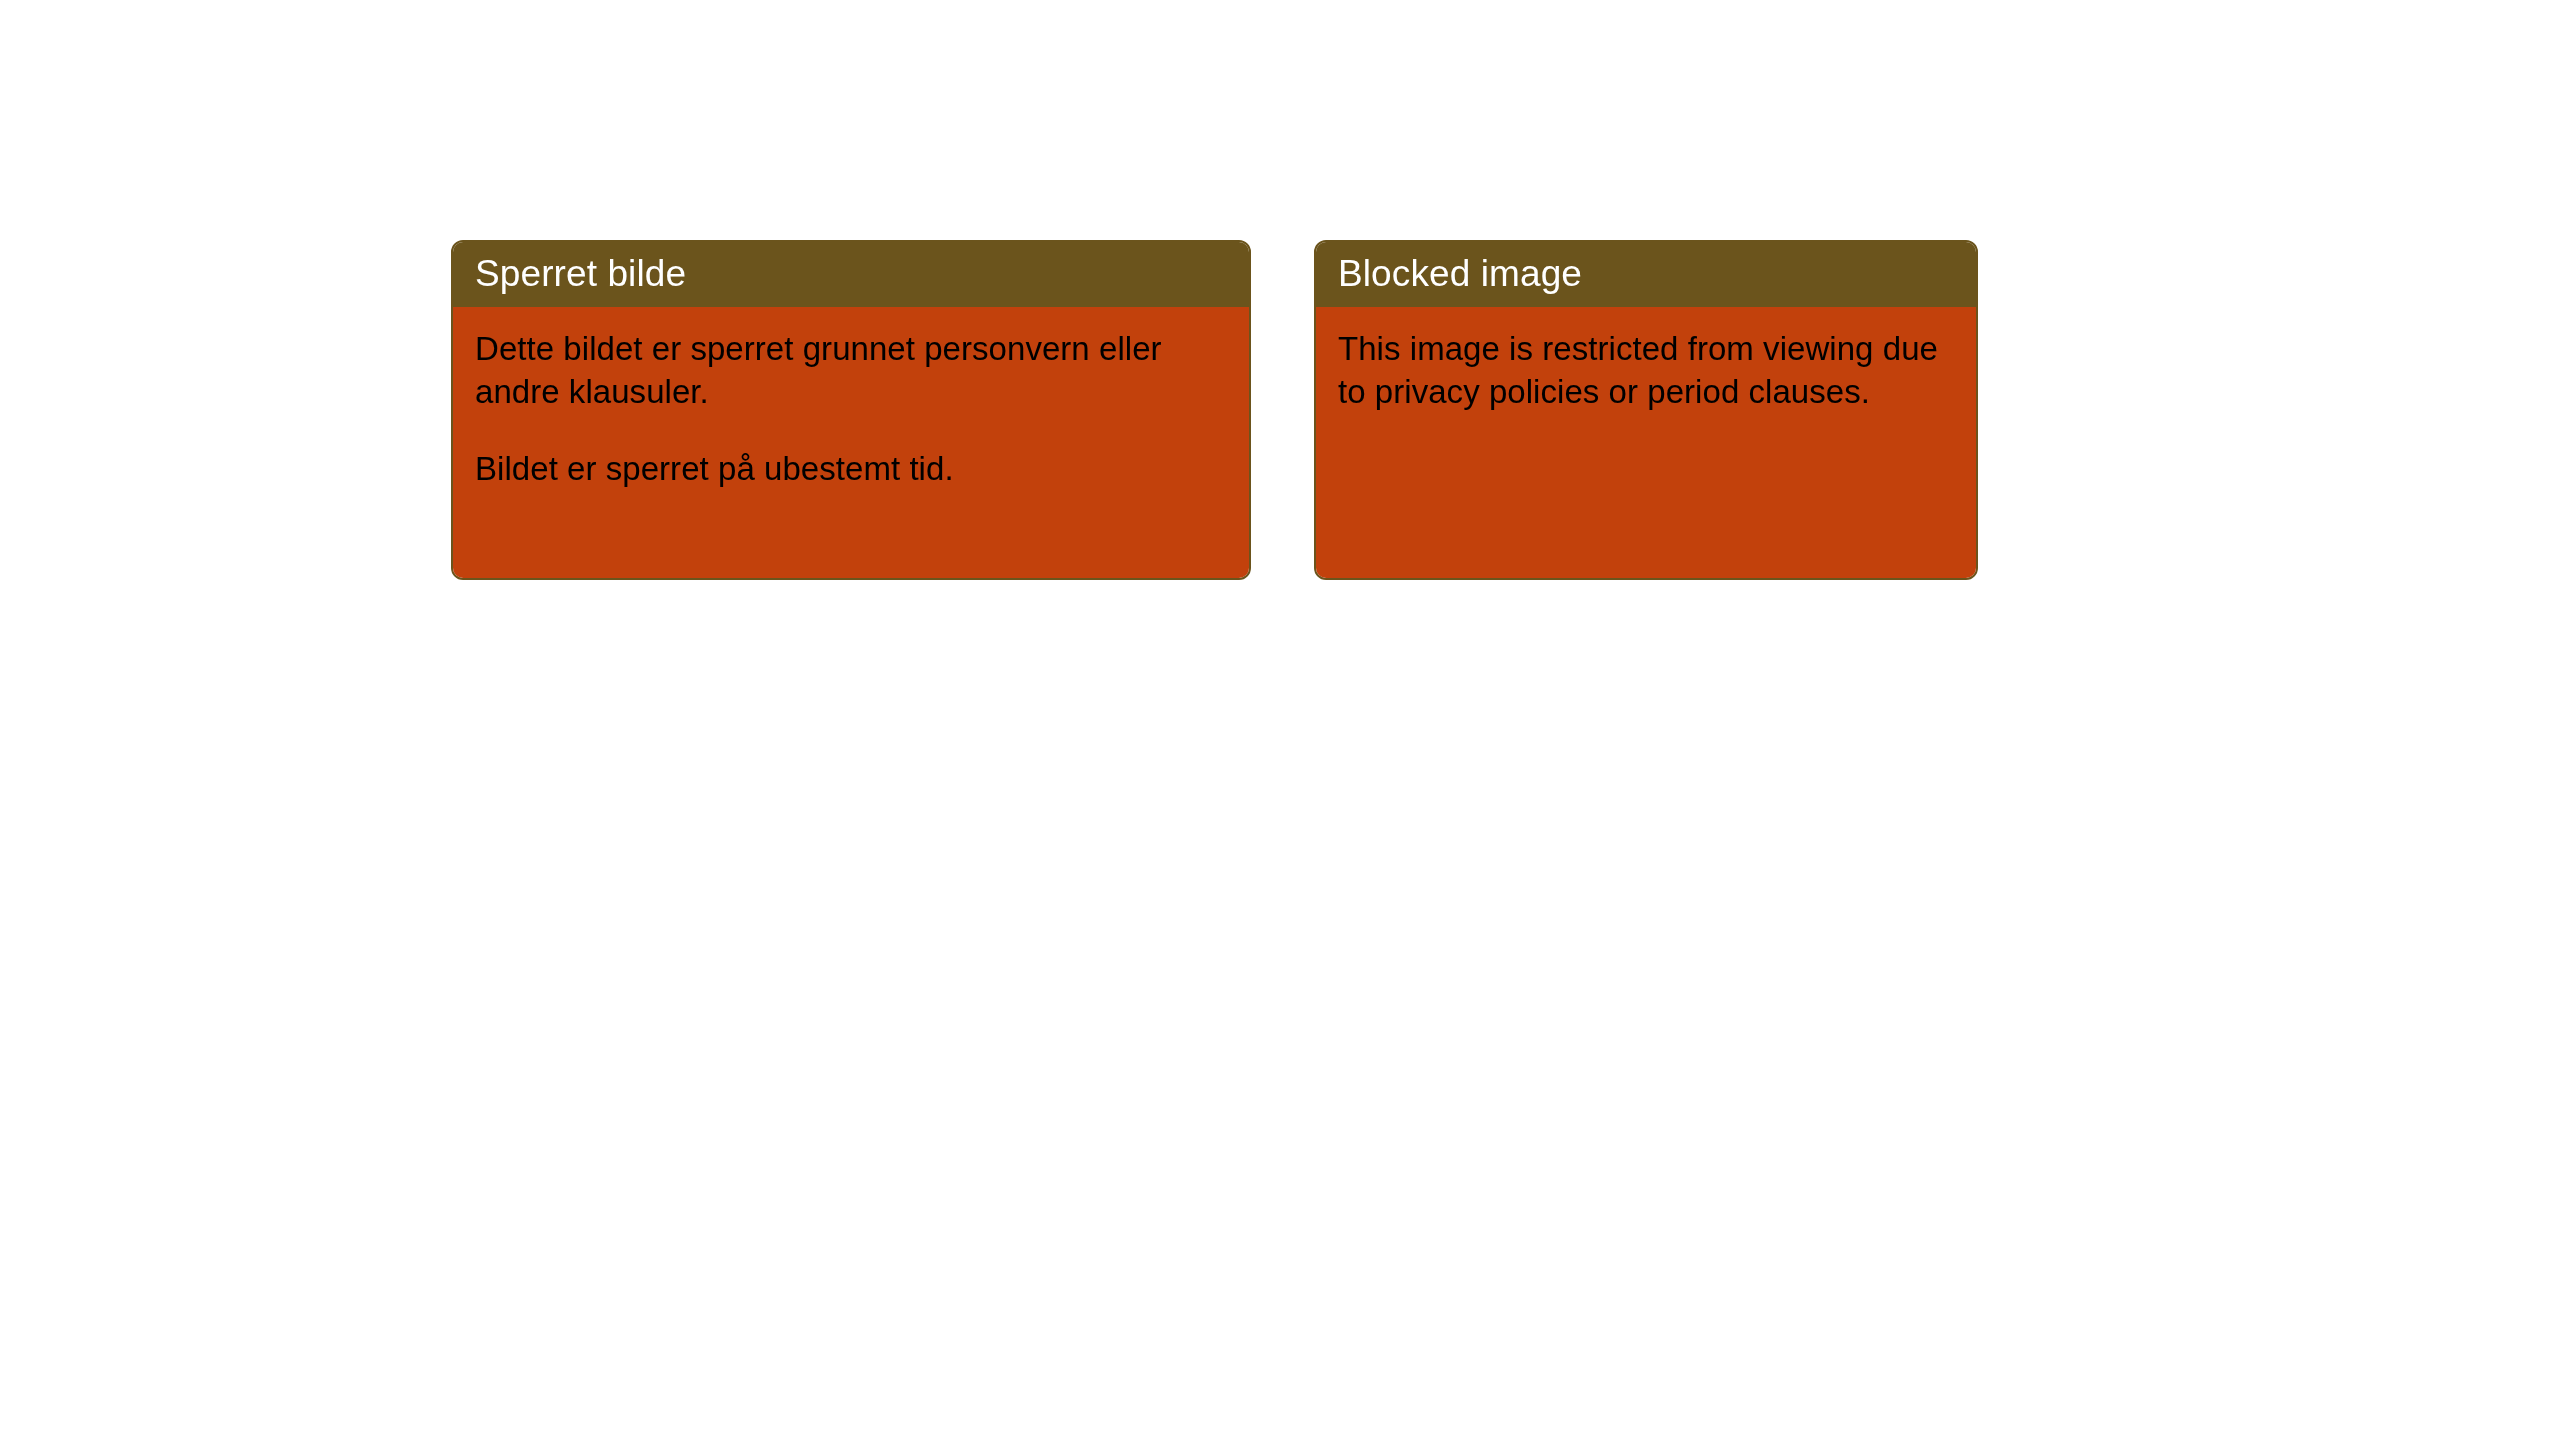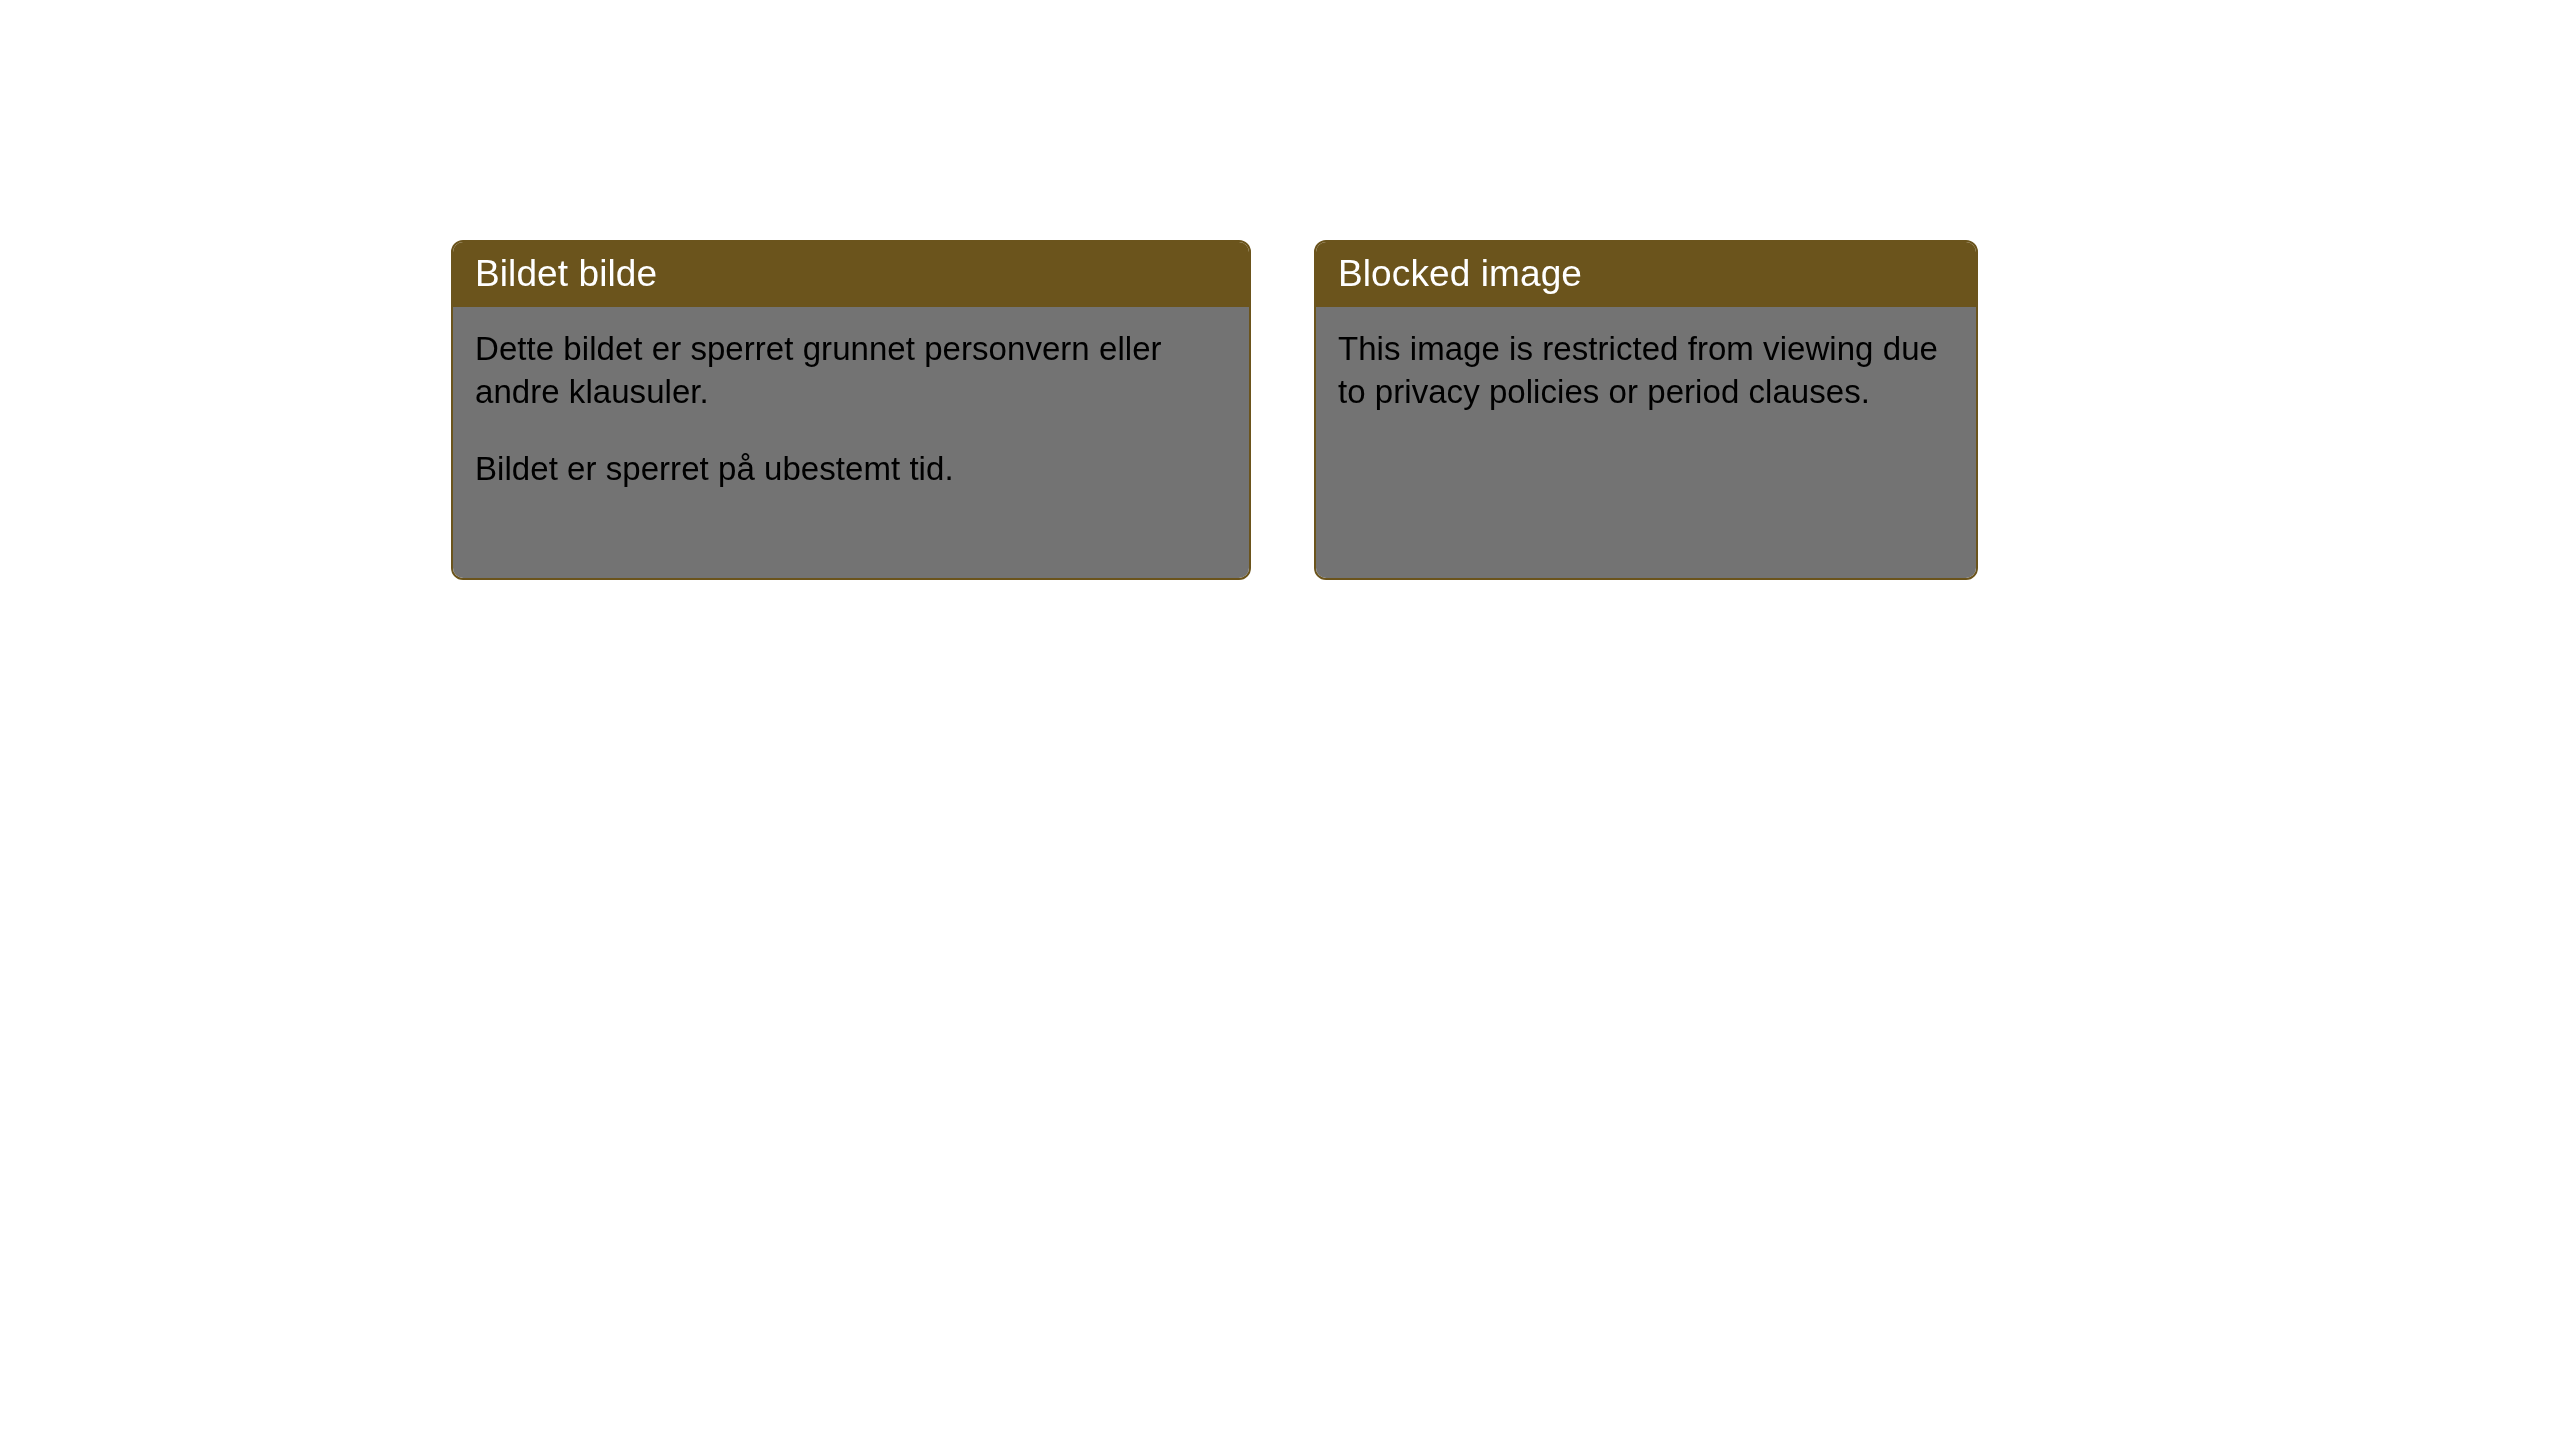--- a/index.html
+++ b/index.html
@@ -58,21 +58,21 @@
     font-size: 37px;
     line-height: 1;
     font-weight: normal;
     padding: 13px 22px 15px 22px;
     letter-spacing: 0.1px;
     white-space: nowrap;
   }
 
   .notice-body {
     flex: 1 1 auto;
-    background: #737373;
+    background: #c2410c;
     padding: 20px 22px 22px 22px;
     box-sizing: border-box;
   }
 
   .notice-paragraph {
     color: #000000;
     font-size: 33px;
     line-height: 43px;
     margin: 0;
     letter-spacing: 0.05px;
@@ -83,21 +83,21 @@
   }
 </style>
 </head>
 <body>
 
 <div class="page">
 
   <div class="notice-row">
 
     <section class="notice-card card-no">
-      <div class="notice-header">Bildet bilde</div>
+      <div class="notice-header">Sperret bilde</div>
       <div class="notice-body">
         <p class="notice-paragraph">Dette bildet er sperret grunnet personvern eller andre klausuler.</p>
         <p class="notice-paragraph">Bildet er sperret på ubestemt tid.</p>
       </div>
     </section>
 
     <section class="notice-card card-en">
       <div class="notice-header">Blocked image</div>
       <div class="notice-body">
         <p class="notice-paragraph">This image is restricted from viewing due to privacy policies or period clauses.</p>

